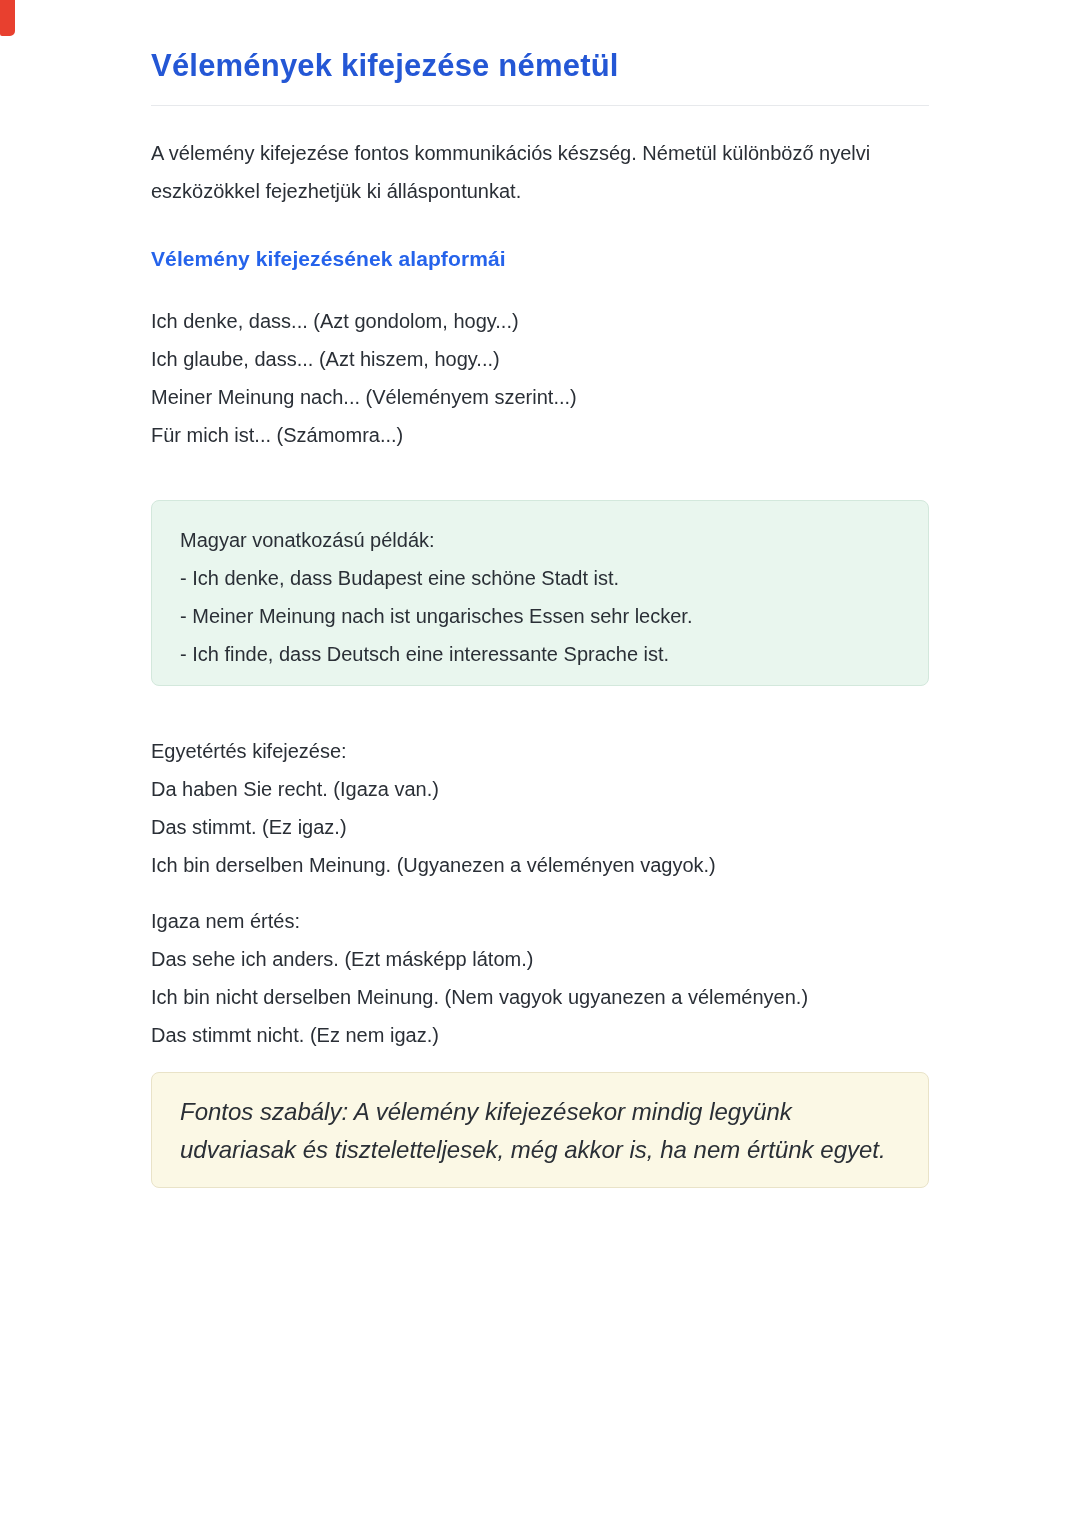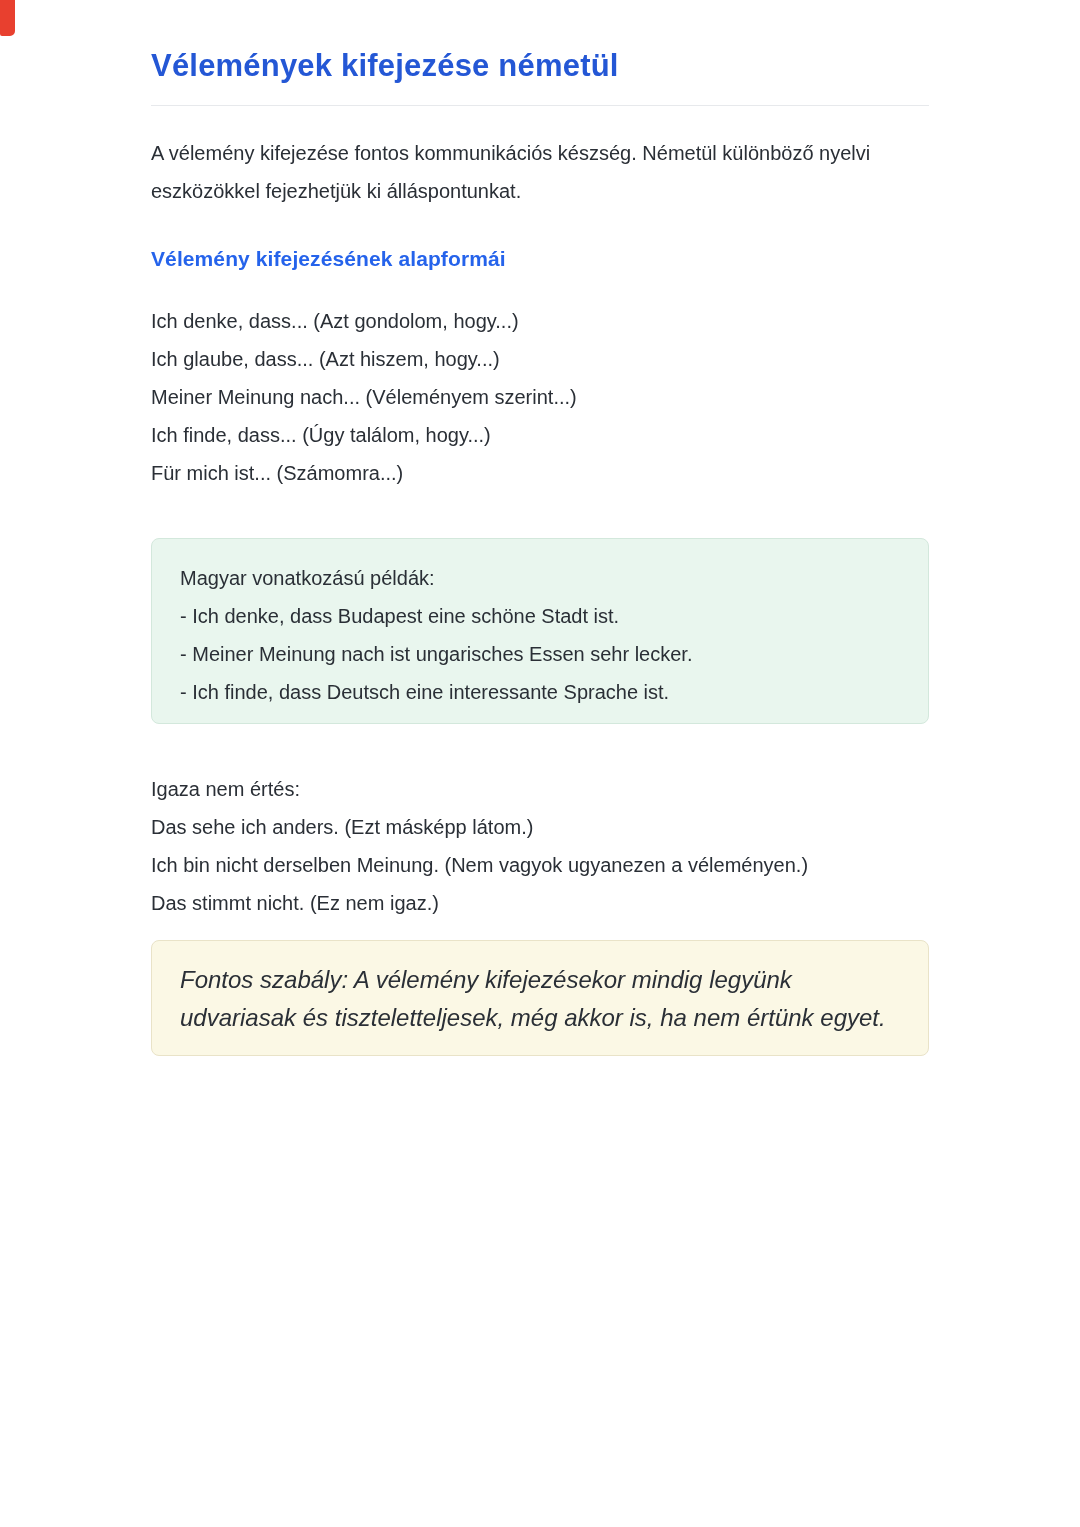--- a/index.html
+++ b/index.html
@@ -114,32 +114,37 @@
   <hr class="title-divider">
 
   <p class="intro body-text">A vélemény kifejezése fontos kommunikációs készség. Németül különböző nyelvi eszközökkel fejezhetjük ki álláspontunkat.</p>
 
   <h2 class="section-heading">Vélemény kifejezésének alapformái</h2>
 
   <div class="phrase-block body-text">
     <div class="line">Ich denke, dass... (Azt gondolom, hogy...)</div>
     <div class="line">Ich glaube, dass... (Azt hiszem, hogy...)</div>
     <div class="line">Meiner Meinung nach... (Véleményem szerint...)</div>
-    <div class="line">Ich finde, dass... (Úgy találom, hogy...)</div>
     <div class="line">Für mich ist... (Számomra...)</div>
   </div>
 
   <aside class="example-box body-text">
     <div class="line">Magyar vonatkozású példák:</div>
     <div class="line">- Ich denke, dass Budapest eine schöne Stadt ist.</div>
     <div class="line">- Meiner Meinung nach ist ungarisches Essen sehr lecker.</div>
     <div class="line">- Ich finde, dass Deutsch eine interessante Sprache ist.</div>
   </aside>
 
 
+  <div class="phrase-block tight body-text">
+    <div class="line">Egyetértés kifejezése:</div>
+    <div class="line">Da haben Sie recht. (Igaza van.)</div>
+    <div class="line">Das stimmt. (Ez igaz.)</div>
+    <div class="line">Ich bin derselben Meinung. (Ugyanezen a véleményen vagyok.)</div>
+  </div>
 
   <div class="phrase-block last body-text">
     <div class="line">Igaza nem értés:</div>
     <div class="line">Das sehe ich anders. (Ezt másképp látom.)</div>
     <div class="line">Ich bin nicht derselben Meinung. (Nem vagyok ugyanezen a véleményen.)</div>
     <div class="line">Das stimmt nicht. (Ez nem igaz.)</div>
   </div>
 
   <aside class="note-box">
     <p class="note-text">Fontos szabály: A vélemény kifejezésekor mindig legyünk udvariasak és tiszteletteljesek, még akkor is, ha nem értünk egyet.</p>

